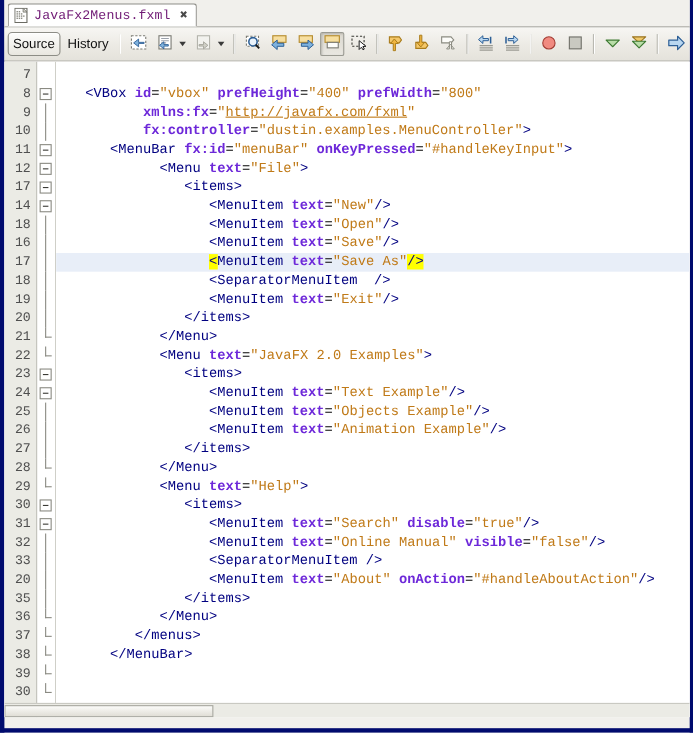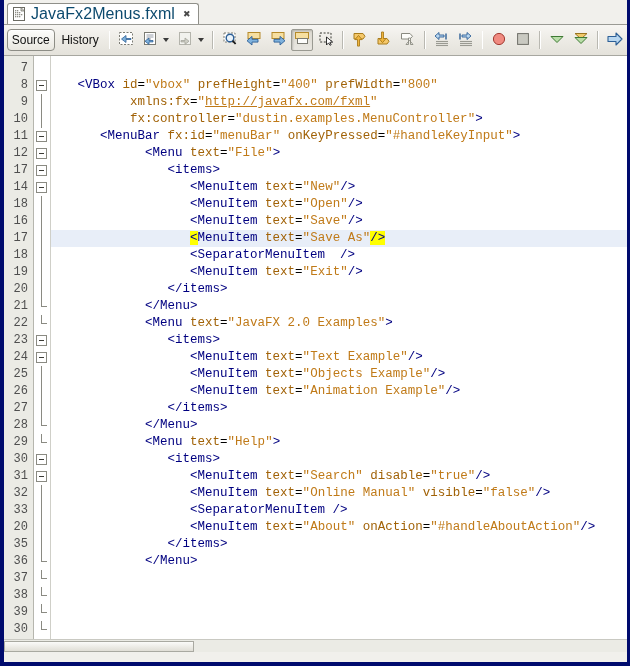--- a/index.html
+++ b/index.html
@@ -33,21 +33,21 @@
     padding:0 7px 0 5px;
     background:#ffffff;
     border:1px solid #8f8f89;
     border-bottom:none;
     border-radius:3px 3px 0 0;
   }
   .tab .doc-icon{
     width:13px;height:14px;margin-right:5px;flex:0 0 auto;display:block;
   }
   .tab .tab-label{
-    font-size:16px;color:#0c4a6e;white-space:nowrap;letter-spacing:.1px;
+    font-size:12px;color:#701a75;white-space:nowrap;letter-spacing:.1px;font-family:Liberation Mono, monospace;
   }
   .tab .tab-close{
     margin-left:8px;font-size:9px;color:#4a4a4a;line-height:1;
     font-family:"DejaVu Sans", sans-serif;
   }
 
   
   .toolbar{
     position:relative;height:30px;
     background:linear-gradient(to bottom,#f7f6f3 0%,#eceae4 55%,#e4e2db 100%);
@@ -144,21 +144,21 @@
   .line{
     height:17px;line-height:17px;
     white-space:pre;
     font-family:"Liberation Mono","DejaVu Sans Mono",monospace;
     font-size:12.5px;
     color:#000;
     padding-left:4px;
   }
   .line.current{background:#e8eef8;}
   .tag{color:#000080;}
-  .attr{color:#a16207;}
+  .attr{color:#6d28d9;font-weight:bold;}
   .val{color:#c07a18;}
   .punct{color:#000080;}
   .link{color:#c07a18;text-decoration:underline;}
   .hl{background:#ffff00;}
 
   
   .hscroll{
     position:absolute;left:0;bottom:0;width:100%;height:13px;
     background:#ebebe5;
     border-top:1px solid #c9c9c2;
@@ -564,20 +564,22 @@
         <div class="line">               <span class="punct">&lt;/</span><span class="tag">items</span><span class="punct">&gt;</span></div>
         <div class="line">            <span class="punct">&lt;/</span><span class="tag">Menu</span><span class="punct">&gt;</span></div>
         <div class="line">            <span class="punct">&lt;</span><span class="tag">Menu</span> <span class="attr">text</span>=<span class="val">"</span><span class="val">Help</span><span class="val">"</span><span class="punct">&gt;</span></div>
         <div class="line">               <span class="punct">&lt;</span><span class="tag">items</span><span class="punct">&gt;</span></div>
         <div class="line">                  <span class="punct">&lt;</span><span class="tag">MenuItem</span> <span class="attr">text</span>=<span class="val">"</span><span class="val">Search</span><span class="val">"</span> <span class="attr">disable</span>=<span class="val">"</span><span class="val">true</span><span class="val">"</span><span class="punct">/&gt;</span></div>
         <div class="line">                  <span class="punct">&lt;</span><span class="tag">MenuItem</span> <span class="attr">text</span>=<span class="val">"</span><span class="val">Online Manual</span><span class="val">"</span> <span class="attr">visible</span>=<span class="val">"</span><span class="val">false</span><span class="val">"</span><span class="punct">/&gt;</span></div>
         <div class="line">                  <span class="punct">&lt;</span><span class="tag">SeparatorMenuItem</span> <span class="punct">/&gt;</span></div>
         <div class="line">                  <span class="punct">&lt;</span><span class="tag">MenuItem</span> <span class="attr">text</span>=<span class="val">"</span><span class="val">About</span><span class="val">"</span> <span class="attr">onAction</span>=<span class="val">"</span><span class="val">#handleAboutAction</span><span class="val">"</span><span class="punct">/&gt;</span></div>
         <div class="line">               <span class="punct">&lt;/</span><span class="tag">items</span><span class="punct">&gt;</span></div>
         <div class="line">            <span class="punct">&lt;/</span><span class="tag">Menu</span><span class="punct">&gt;</span></div>
+        <div class="line">         <span class="punct">&lt;/</span><span class="tag">menus</span><span class="punct">&gt;</span></div>
+        <div class="line">      <span class="punct">&lt;/</span><span class="tag">MenuBar</span><span class="punct">&gt;</span></div>
         <div class="line"></div>
       </div>
 
     <div class="hscroll">
       <div class="hthumb"></div>
     </div>
   </div>
 
 </div>
 

